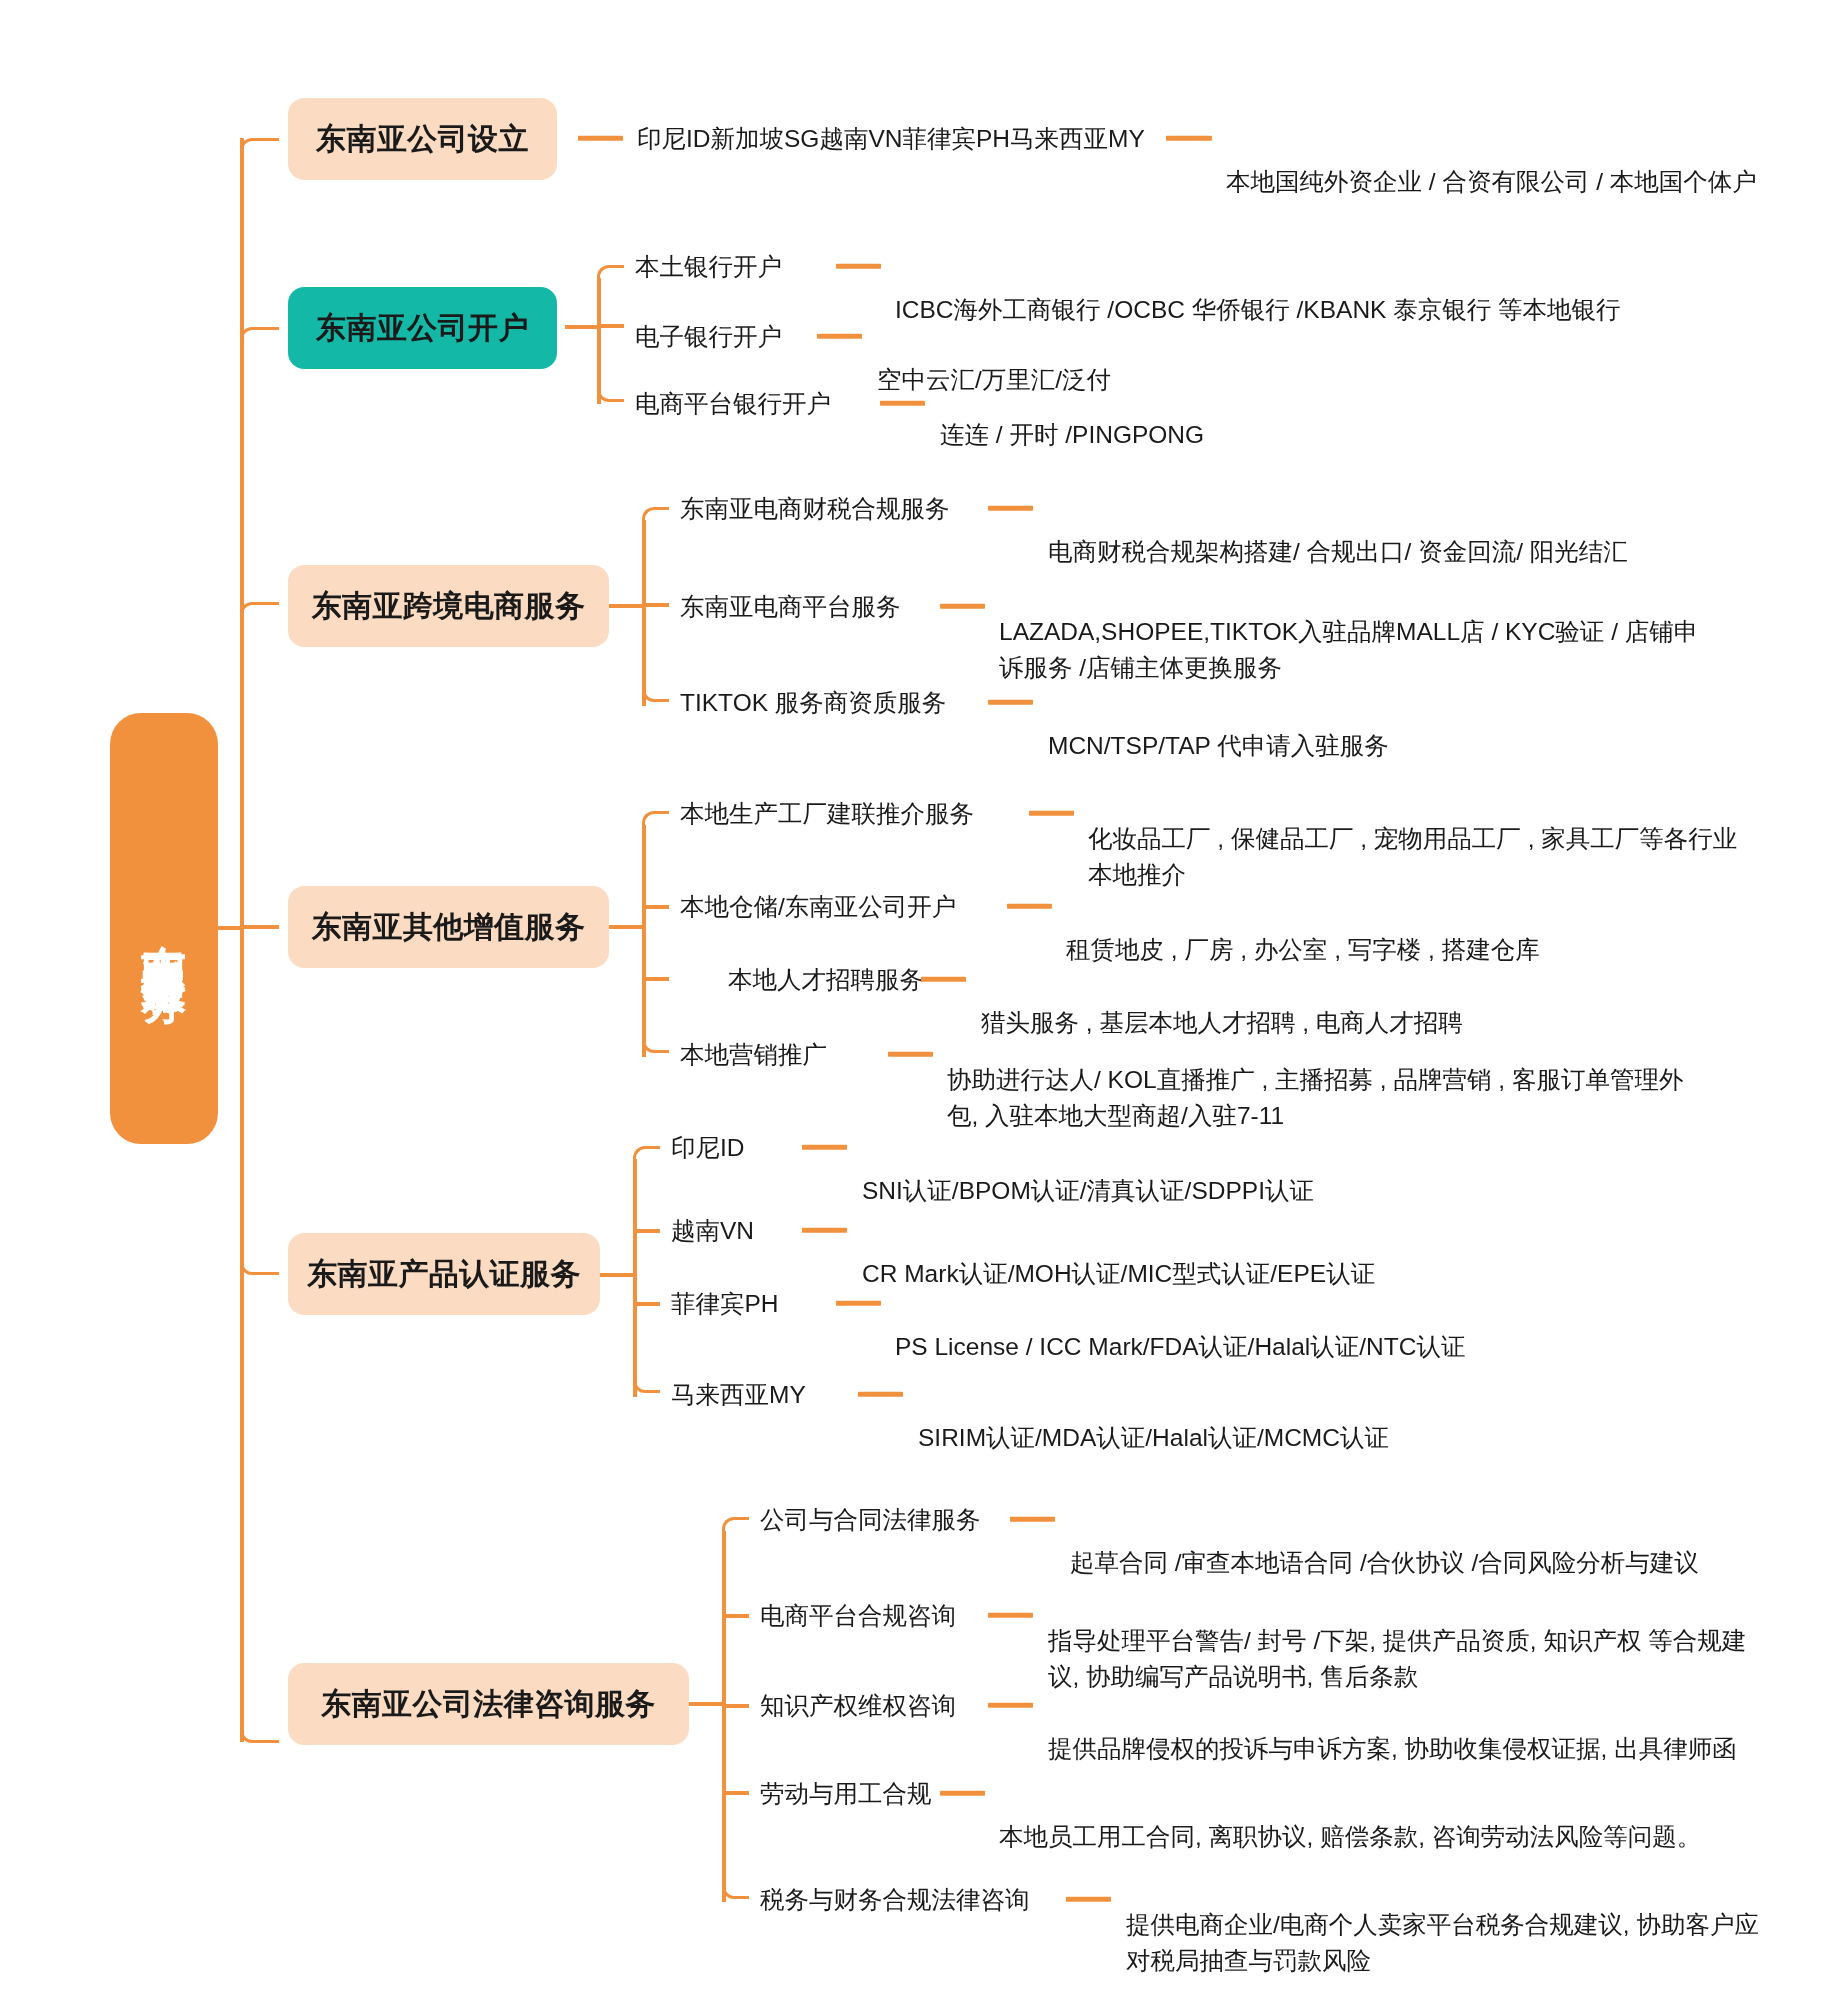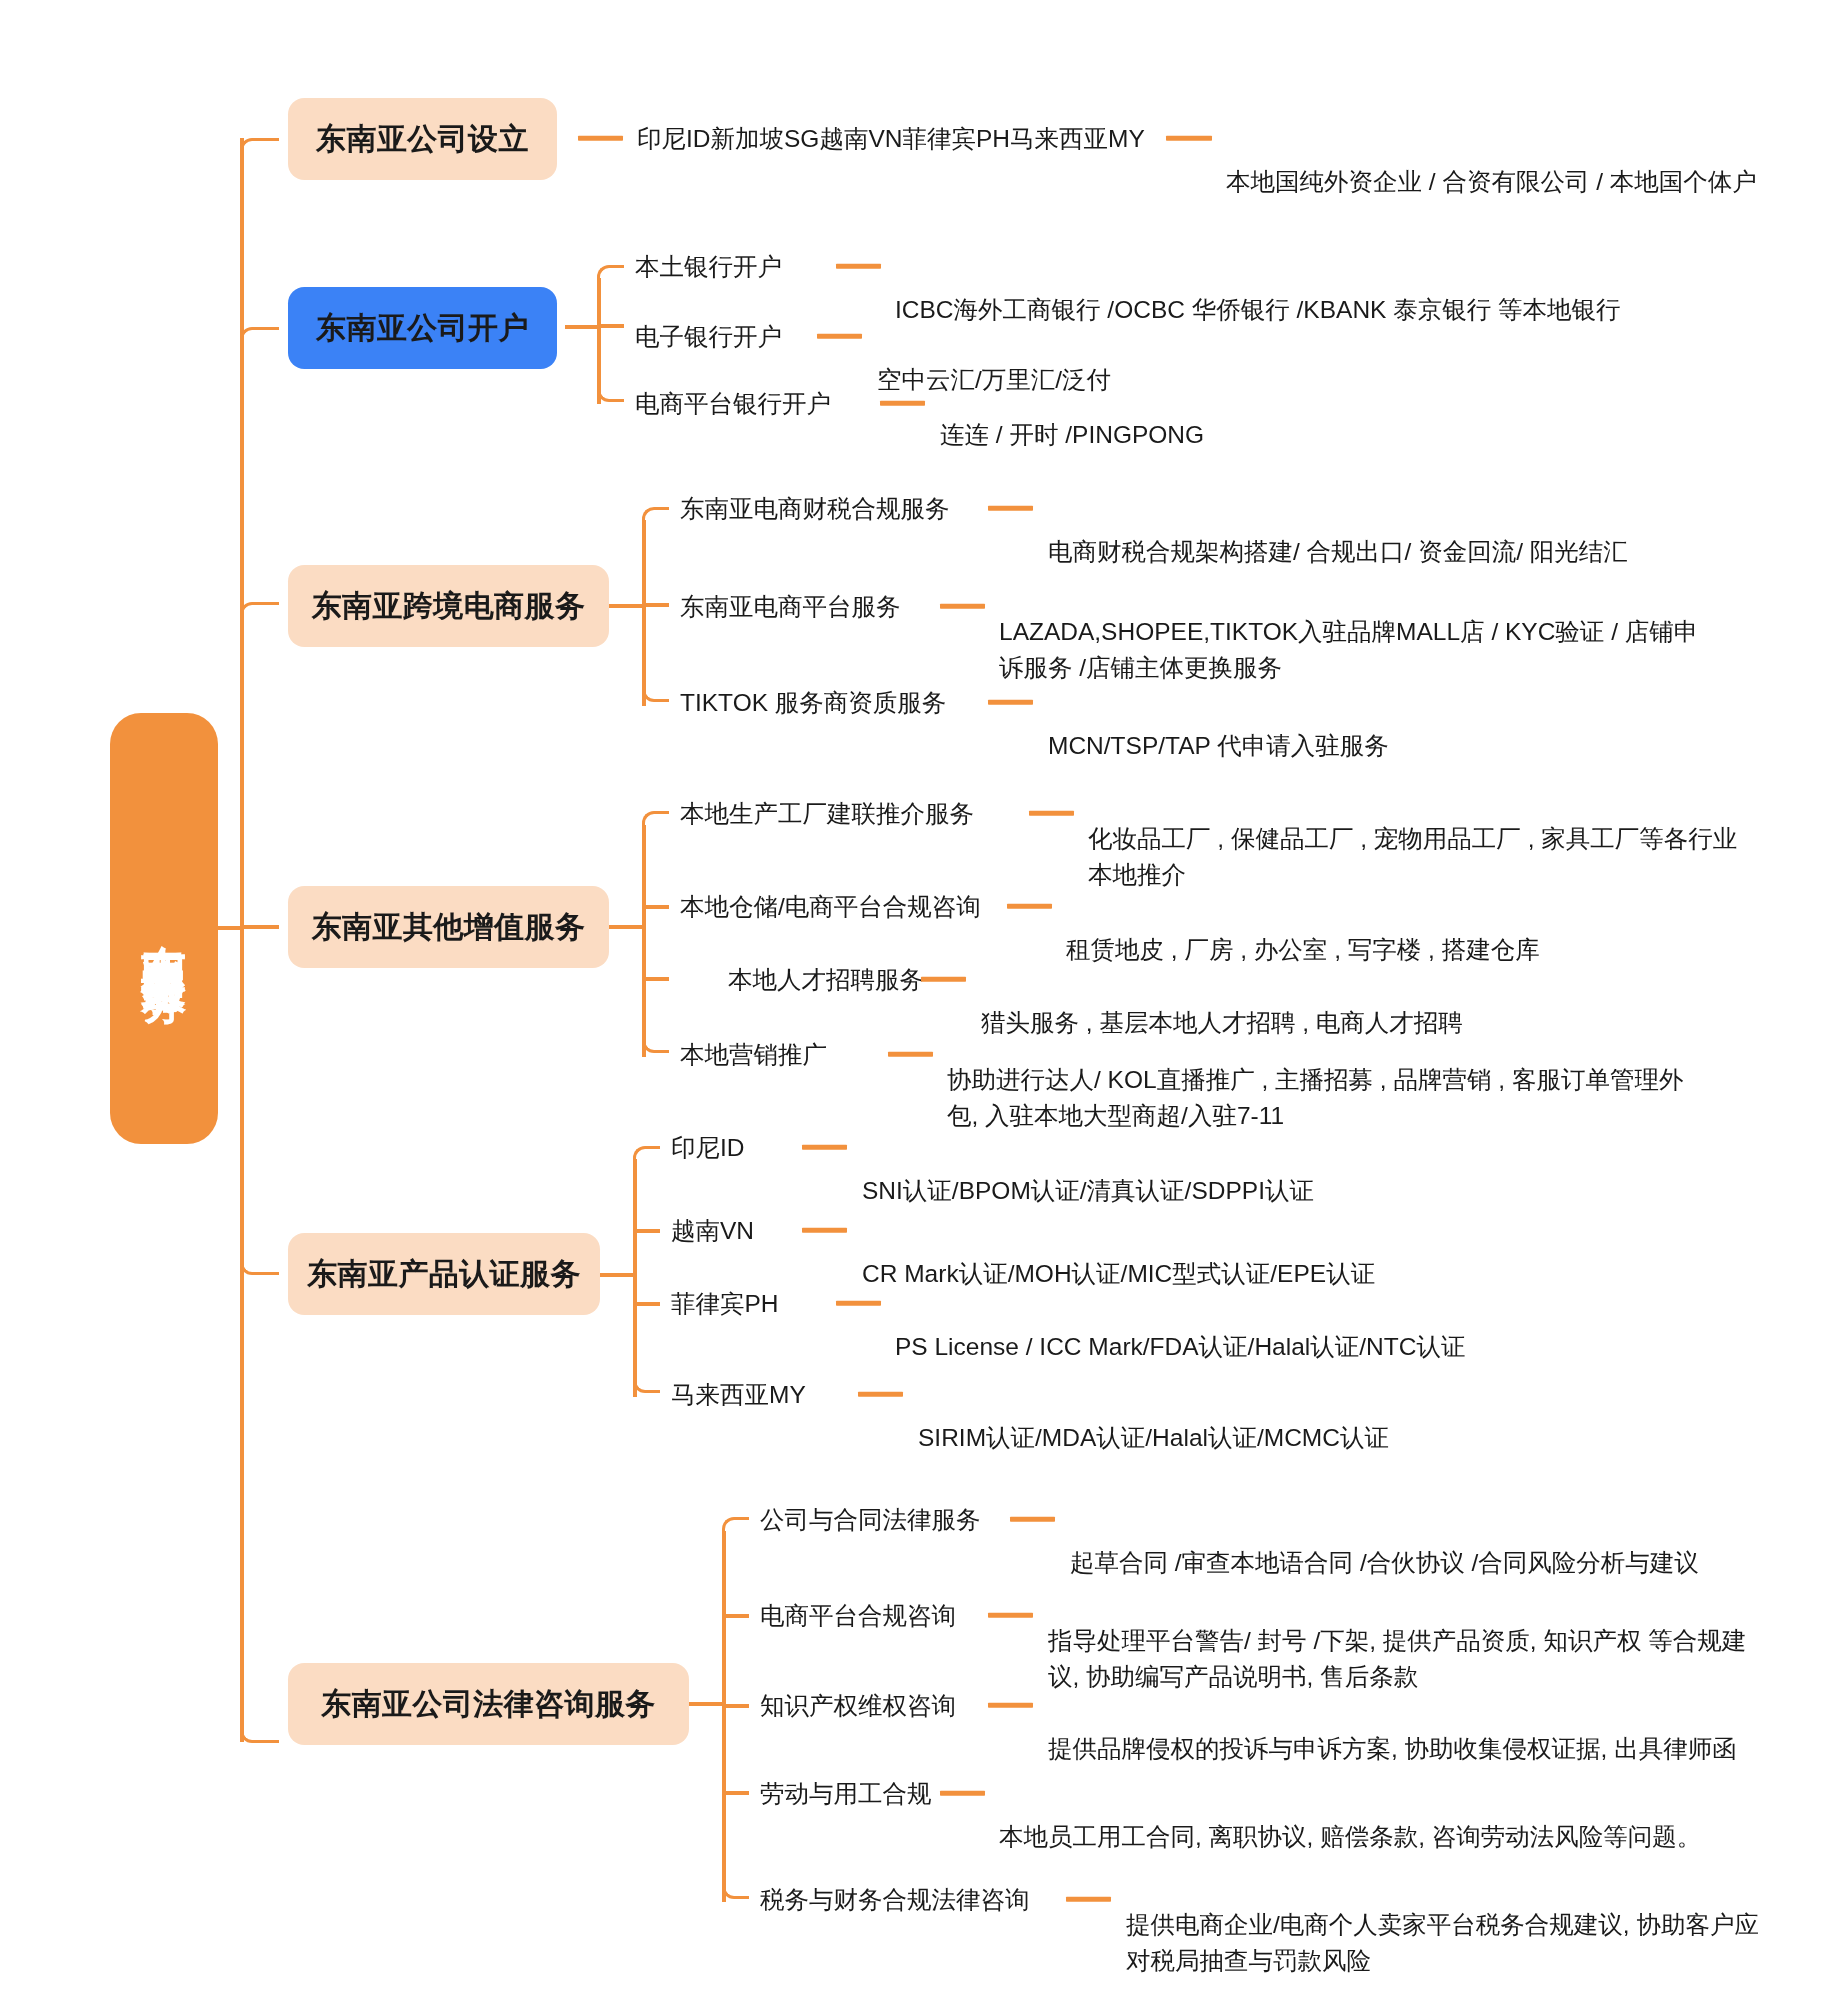--- a/index.html
+++ b/index.html
@@ -143,21 +143,21 @@
   <div class="corner-bl" style="left: 240px; top: 1704px; width: 39px; height: 39px; border-color: rgb(242, 145, 61);"></div>
 
   <div class="l1-box" style="left: 288px; top: 98px; width: 269px; height: 82px; background: rgb(251, 220, 195);">
     <span class="l1-label">东南亚公司设立</span>
   </div>
   <div class="dash" style="left: 578px; top: 138px; width: 45px; background: rgb(242, 145, 61);"></div>
   <div class="l2-label" style="left:637px; top:138px;">印尼ID新加坡SG越南VN菲律宾PH马来西亚MY</div>
   <div class="dash" style="left: 1166px; top: 138px; width: 46px; background: rgb(242, 145, 61);"></div>
   <div class="l3-label single" style="left:1226px; top:138px;">本地国纯外资企业 / 合资有限公司 / 本地国个体户</div>
 
-  <div class="l1-box" style="left: 288px; top: 287px; width: 269px; height: 82px; background: #3b82f6;">
+  <div class="l1-box" style="left: 288px; top: 287px; width: 269px; height: 82px; background: #14b8a6;">
     <span class="l1-label">东南亚公司开户</span>
   </div>
   <div class="hline" style="left: 565px; top: 325px; width: 34px; background: rgb(242, 145, 61);"></div>
   <div class="vline" style="left: 597px; top: 278px; height: 126px; background: rgb(242, 145, 61);"></div>
   <div class="corner-tl" style="left: 597px; top: 265px; width: 27px; height: 16.3px; border-color: rgb(242, 145, 61);"></div>
   <div class="corner-bl" style="left: 597px; top: 386px; width: 27px; height: 16.3px; border-color: rgb(242, 145, 61);"></div>
   <div class="hline" style="left: 597px; top: 324px; width: 27px; background: rgb(242, 145, 61);"></div>
 
   <div class="l2-label" style="left:635px; top:266px;">本土银行开户</div>
   <div class="dash" style="left: 836px; top: 266px; width: 45px; background: rgb(242, 145, 61);"></div>
@@ -199,21 +199,21 @@
   <div class="vline" style="left: 642px; top: 825px; height: 232px; background: rgb(242, 145, 61);"></div>
   <div class="corner-tl" style="left: 642px; top: 811px; width: 27px; height: 16.3px; border-color: rgb(242, 145, 61);"></div>
   <div class="corner-bl" style="left: 642px; top: 1037px; width: 27px; height: 16.3px; border-color: rgb(242, 145, 61);"></div>
   <div class="hline" style="left: 642px; top: 905px; width: 27px; background: rgb(242, 145, 61);"></div>
   <div class="hline" style="left: 642px; top: 977px; width: 27px; background: rgb(242, 145, 61);"></div>
 
   <div class="l2-label" style="left:680px; top:813px;">本地生产工厂建联推介服务</div>
   <div class="dash" style="left: 1029px; top: 813px; width: 45px; background: rgb(242, 145, 61);"></div>
   <div class="l3-label" style="left:1088px; top:813px; width:672px;">化妆品工厂 , 保健品工厂 , 宠物用品工厂 , 家具工厂等各行业本地推介</div>
 
-  <div class="l2-label" style="left:680px; top:906px;">本地仓储/电商平台合规咨询</div>
+  <div class="l2-label" style="left:680px; top:906px;">本地仓储/东南亚公司开户</div>
   <div class="dash" style="left: 1007px; top: 906px; width: 45px; background: rgb(242, 145, 61);"></div>
   <div class="l3-label single" style="left:1066px; top:906px;">租赁地皮 , 厂房 , 办公室 , 写字楼 , 搭建仓库</div>
 
   <div class="l2-label" style="left:680px; top:979px;margin-left:48px;">本地人才招聘服务</div>
   <div class="dash" style="left: 921px; top: 979px; width: 45px; background: rgb(242, 145, 61);"></div>
   <div class="l3-label single" style="left:981px; top:979px;">猎头服务 , 基层本地人才招聘 , 电商人才招聘</div>
 
   <div class="l2-label" style="left:680px; top:1054px;">本地营销推广</div>
   <div class="dash" style="left: 888px; top: 1054px; width: 45px; background: rgb(242, 145, 61);"></div>
   <div class="l3-label" style="left:947px; top:1054px; width:743px;">协助进行达人/ KOL直播推广 , 主播招募 , 品牌营销 , 客服订单管理外包, 入驻本地大型商超/入驻7-11</div>

